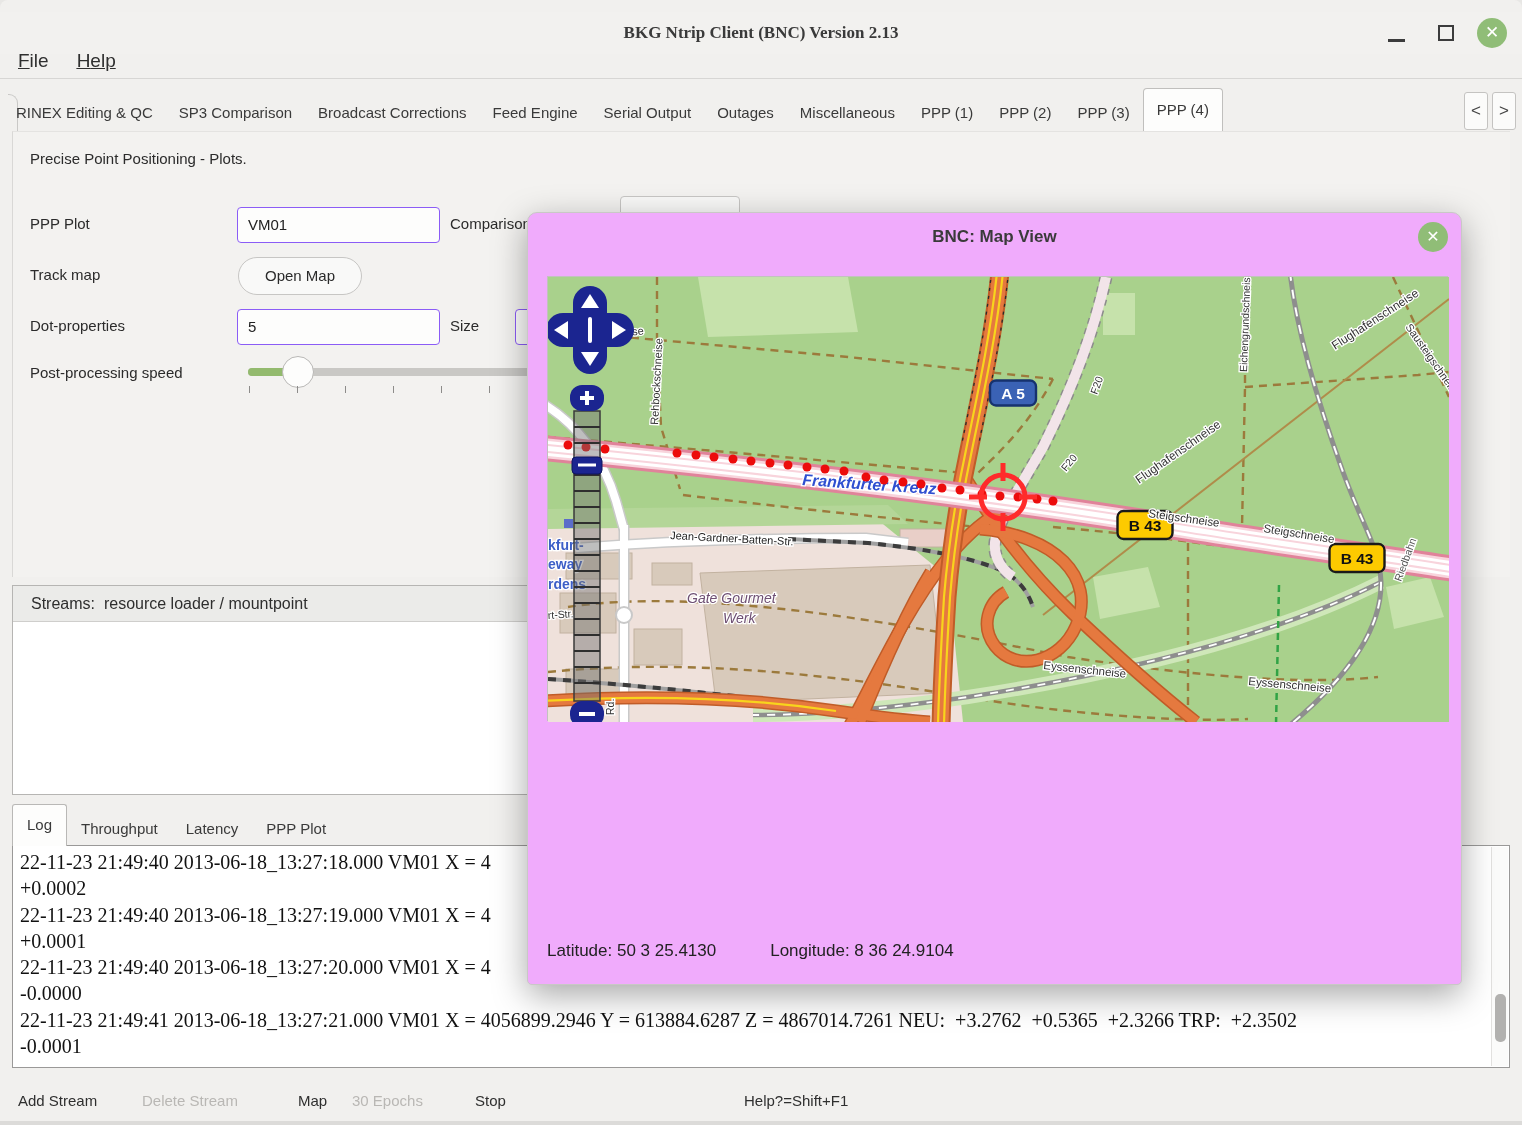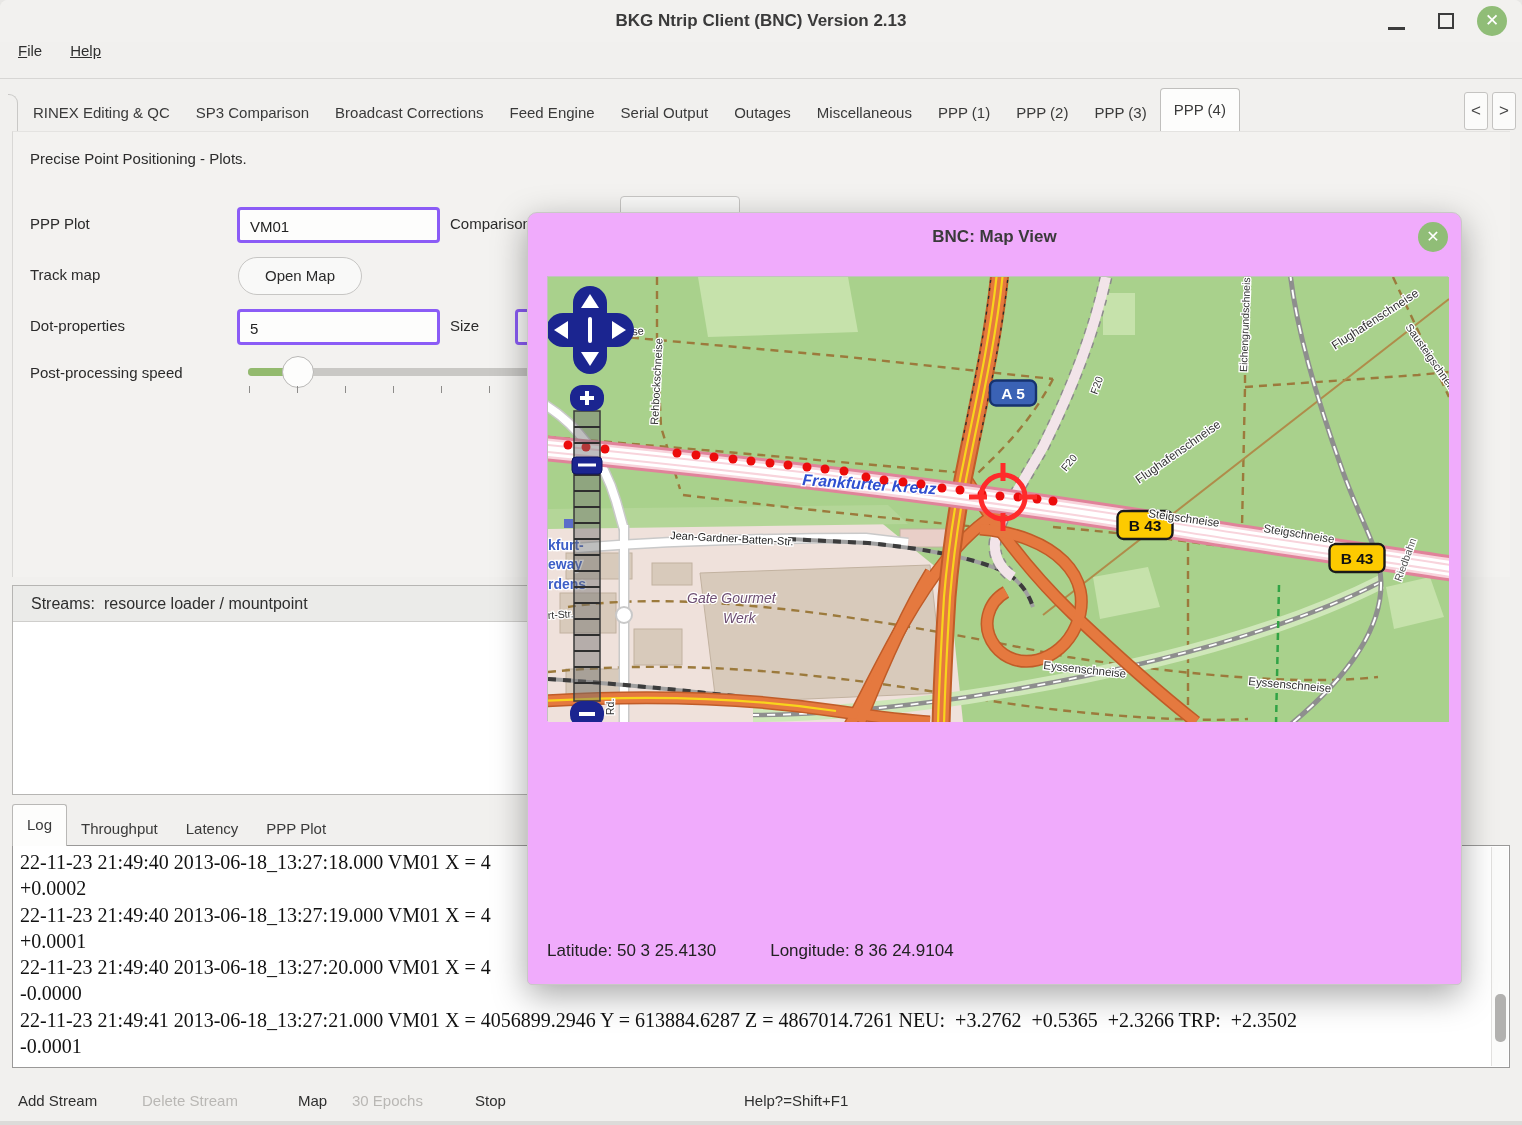--- a/index.html
+++ b/index.html
@@ -1,47 +1,47 @@
 <!DOCTYPE html>
 <html><head>
 <meta charset="utf-8">
 <style>
   html,body{margin:0;padding:0;background:#e8e7e5;}
   *{box-sizing:border-box;}
   .window{position:relative;width:1522px;height:1125px;background:#f1f0ee;
     font-family:"Liberation Sans",sans-serif;color:#2e2e2e;overflow:hidden;
     border-radius:8px 8px 0 0;}
   
-  .titlebar{position:absolute;left:0;top:0;width:1522px;height:42px;background:#f2f1ef;}
+  .titlebar{position:absolute;left:0;top:12px;width:1522px;height:42px;background:#f2f1ef;font-family:Liberation Serif, serif;}
   .titlebar .title{position:absolute;left:0;right:0;top:0;height:42px;line-height:42px;
     text-align:center;font-weight:bold;font-size:17px;color:#3a3a3a;}
   .win-min{position:absolute;left:1388px;top:27px;width:17px;height:3px;background:#3c3c3c;cursor:pointer;}
   .win-max{position:absolute;left:1438px;top:13px;width:16px;height:16px;border:2px solid #3c3c3c;cursor:pointer;}
   .win-close{position:absolute;left:1477px;top:6px;width:30px;height:30px;border-radius:50%;
     background:#90bd77;color:#fff;font-size:17px;line-height:29px;text-align:center;cursor:pointer;}
   
   .menubar{position:absolute;left:0;top:42px;width:1522px;height:37px;border-bottom:1px solid #d7d6d4;}
-  .menubar .mitem{display:inline-block;margin-left:18px;font-size:15px;color:#2f2f2f;cursor:pointer;}
+  .menubar .mitem{display:inline-block;margin-left:18px;margin-top:8px;font-size:19px;color:#2f2f2f;cursor:pointer;}
   .menubar .mitem + .mitem{margin-left:28px;text-decoration:underline;}
   
   .tabbar{position:absolute;left:0;top:88px;width:1522px;height:44px;}
   .tab-stub{position:absolute;left:8px;bottom:0;width:10px;height:38px;border-right:1px solid #c9c8c6;
     border-top:1px solid #c9c8c6;border-top-right-radius:9px;background:#f1f0ee;}
-  .tabs-row{position:absolute;left:20px;bottom:0;display:flex;align-items:flex-end;height:44px;}
+  .tabs-row{position:absolute;left:3px;bottom:0;display:flex;align-items:flex-end;height:44px;}
   .tab{padding:0 13px;height:38px;line-height:38px;font-size:15px;color:#3a3a3a;white-space:nowrap;cursor:pointer;}
   .tab.sel{background:#fdfdfc;border:1px solid #c0bfbd;border-bottom:none;border-radius:4px 4px 0 0;
     height:44px;line-height:42px;}
   .tab-scroll{position:absolute;bottom:2px;width:24px;height:38px;background:#fbfbfa;border:1px solid #c4c3c1;
     border-radius:3px;text-align:center;line-height:36px;font-size:17px;color:#444;cursor:pointer;}
   
   .form-pane{position:absolute;left:12px;top:131px;width:1498px;height:446px;background:#f3f2f0;
     border-left:1px solid #d9d8d6;border-top:1px solid #e4e3e1;}
   .heading{position:absolute;left:30px;top:150px;font-size:15px;color:#2b2b2b;}
   .flabel{position:absolute;font-size:15px;color:#2b2b2b;}
-  .finput{position:absolute;background:#fdfdfc;border:3px solid #8b5cf6;border-radius:4px;
+  .finput{position:absolute;background:#fdfdfc;border:1px solid #8b5cf6;border-radius:4px;
     font-size:15px;color:#222;padding-left:10px;line-height:34px;height:36px;}
   .fbutton{position:absolute;background:#f9f9f8;border:1px solid #c7c6c4;border-radius:4px;
     font-size:15px;color:#2b2b2b;text-align:center;cursor:pointer;}
   .slider-track{position:absolute;left:248px;top:368px;width:582px;height:8px;background:#c9c8c5;border-radius:4px;}
   .slider-fill{position:absolute;left:248px;top:368px;width:52px;height:8px;background:#93ba6e;border-radius:4px;}
   .slider-handle{position:absolute;left:282px;top:356px;width:32px;height:32px;border-radius:50%;
     background:#fdfdfc;border:1px solid #b9b8b6;cursor:pointer;}
   .tick{position:absolute;top:386px;width:1px;height:7px;background:#8d8c8a;}
   
   .streams{position:absolute;left:12px;top:585px;width:1448px;height:210px;background:#fff;border:1px solid #b6b5b3;}

